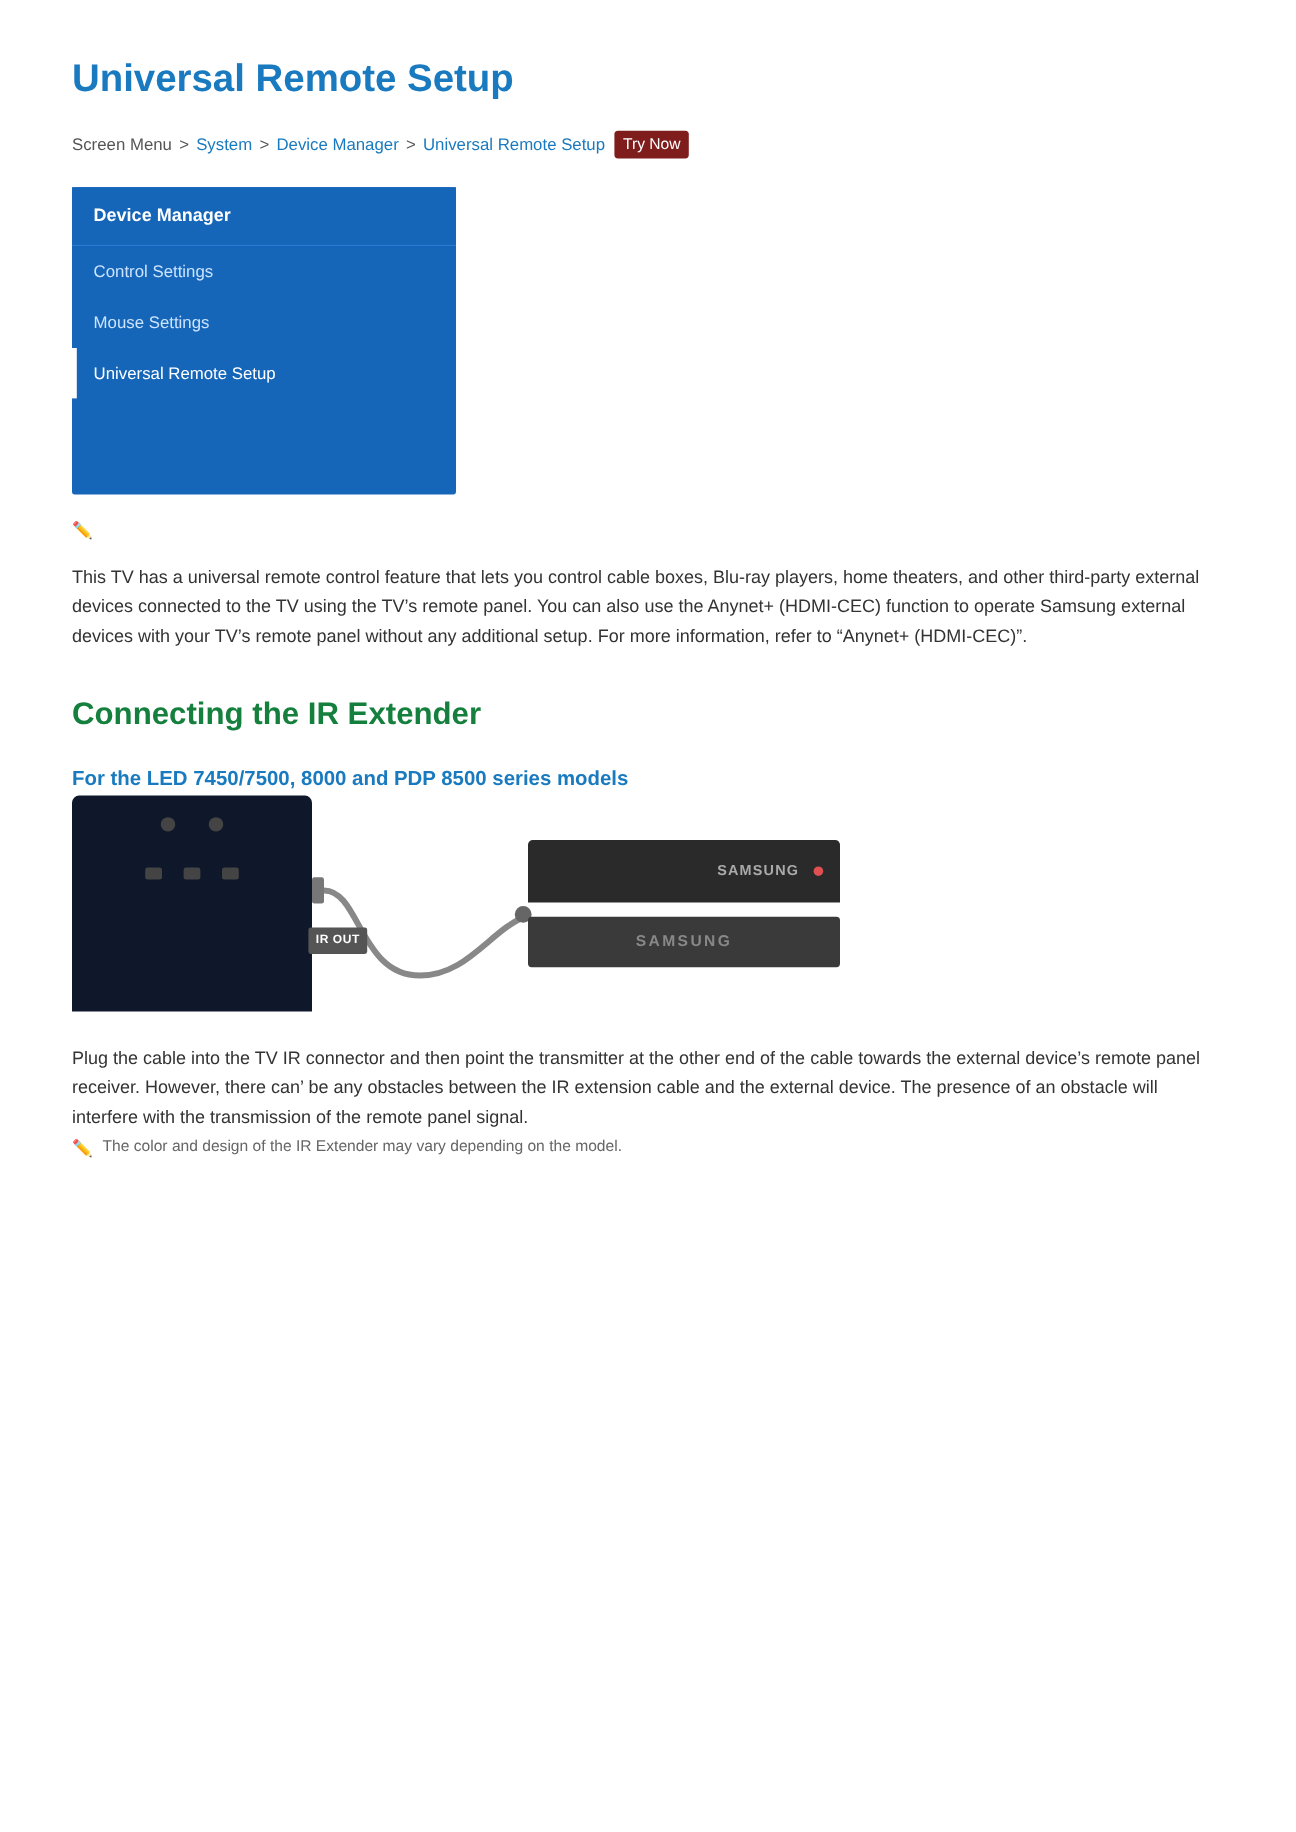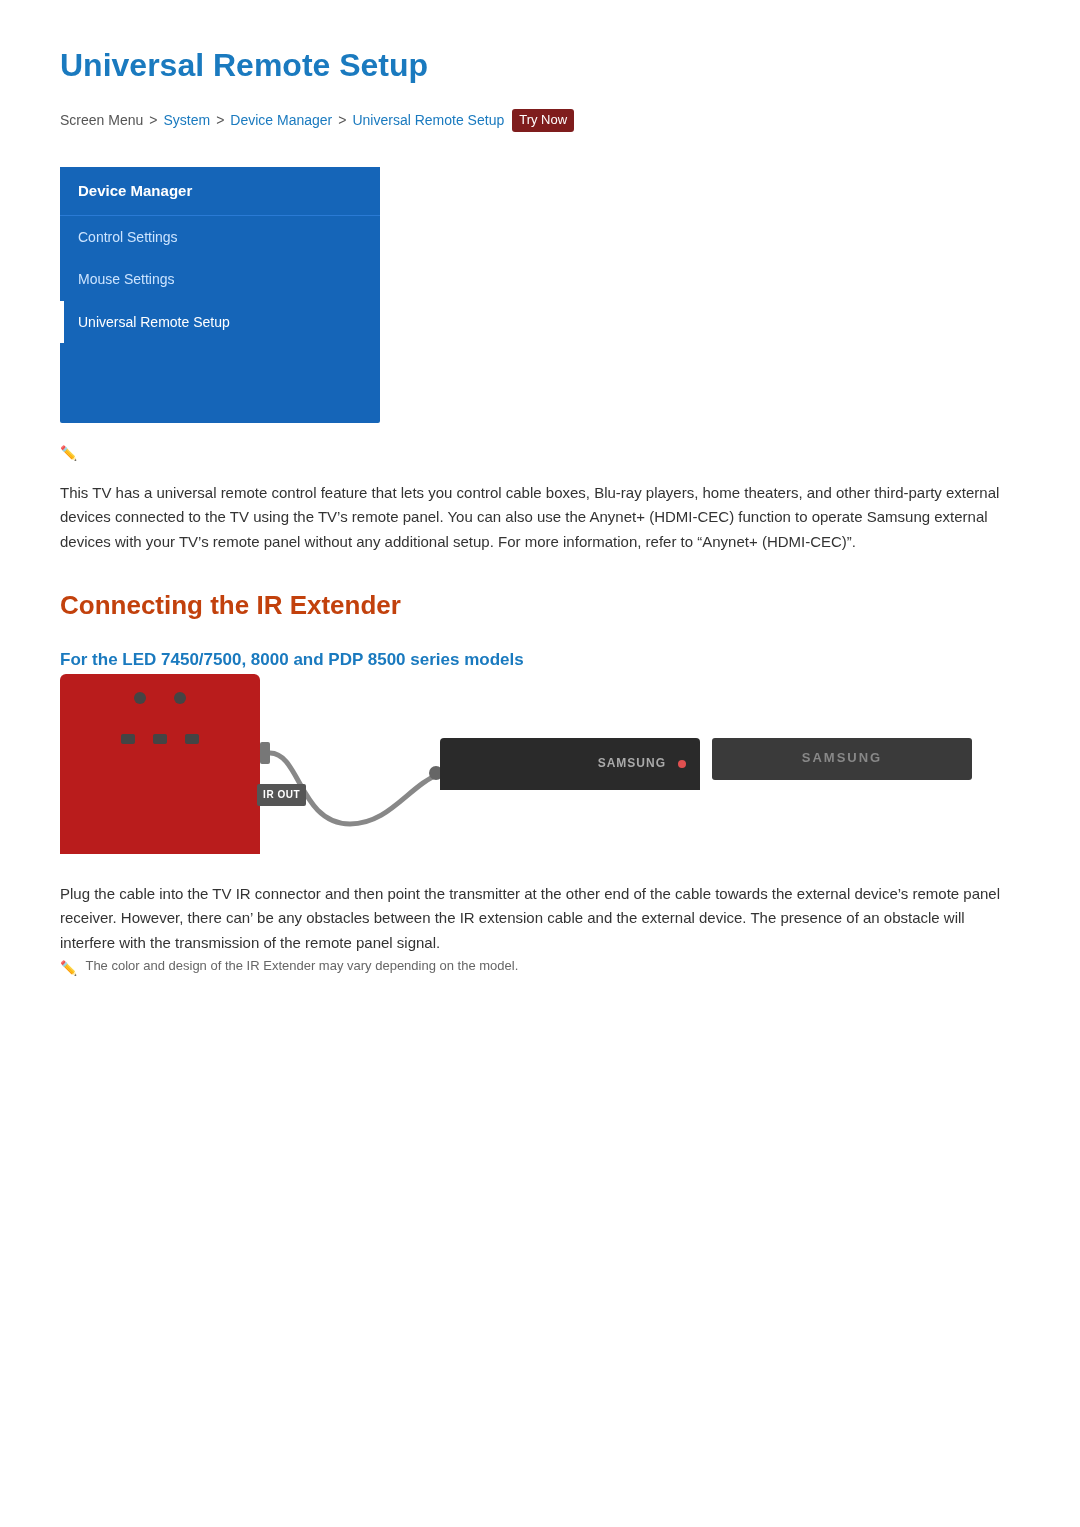--- a/index.html
+++ b/index.html
@@ -16,21 +16,21 @@
     .page-title {
       font-size: 32px;
       color: #1a7abf;
       font-weight: bold;
       margin-bottom: 18px;
     }
 
     .breadcrumb {
       font-size: 14px;
       color: #333;
-      margin-bottom: 35px;
+      margin-bottom: 24px;
       display: flex;
       align-items: center;
       flex-wrap: wrap;
       gap: 2px;
     }
     .breadcrumb-separator {
       margin: 0 4px;
       color: #555;
     }
     .breadcrumb-link {
@@ -95,36 +95,36 @@
 
     .body-text {
       font-size: 15px;
       color: #333;
       line-height: 1.65;
       margin-bottom: 30px;
     }
 
     .section-heading {
       font-size: 26px;
-      color: #c2410c;
+      color: #15803d;
       font-weight: bold;
       margin-bottom: 20px;
     }
 
     .sub-heading {
       font-size: 17px;
       color: #1a7abf;
       font-weight: bold;
     }
 
     
     .tv-back {
       width: 200px;
       height: 180px;
-      background: #b91c1c;
+      background: #0f172a;
       border-radius: 6px 6px 0 0;
       position: relative;
       display: flex;
       flex-direction: column;
       align-items: center;
       justify-content: flex-start;
       padding-top: 18px;
       flex-shrink: 0;
     }
     .tv-vents-row {
@@ -163,21 +163,21 @@
       font-size: 10px;
       padding: 3px 6px;
       border-radius: 2px;
       font-weight: bold;
       letter-spacing: 0.5px;
     }
 
     
     .devices-stack {
       display: flex;
-      flex-direction: row;
+      flex-direction: column;
       gap: 12px;
       flex-shrink: 0;
     }
     .device-box-top {
       width: 260px;
       height: 52px;
       background: #2a2a2a;
       border-radius: 4px 4px 0 0;
       display: flex;
       align-items: center;

